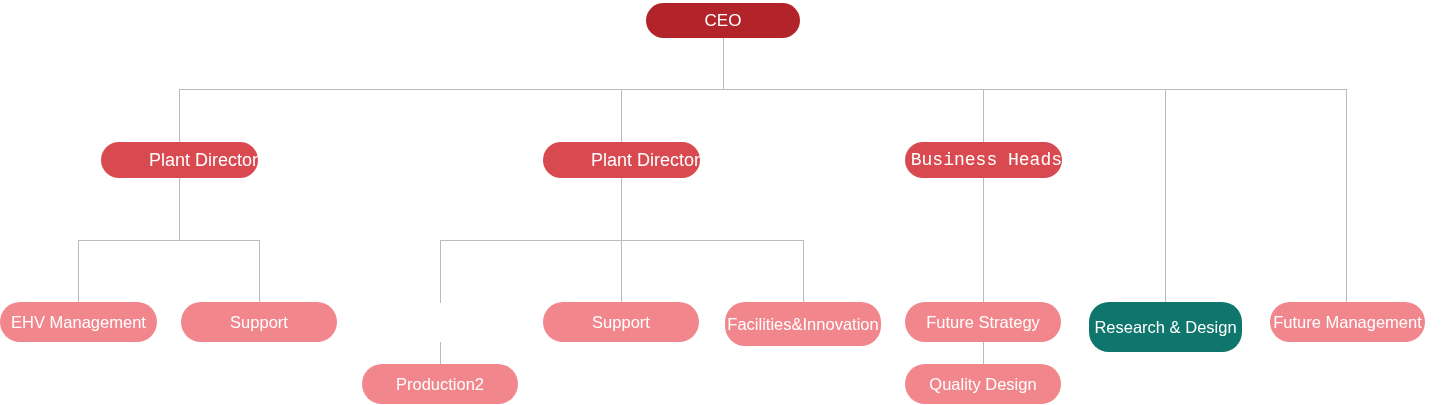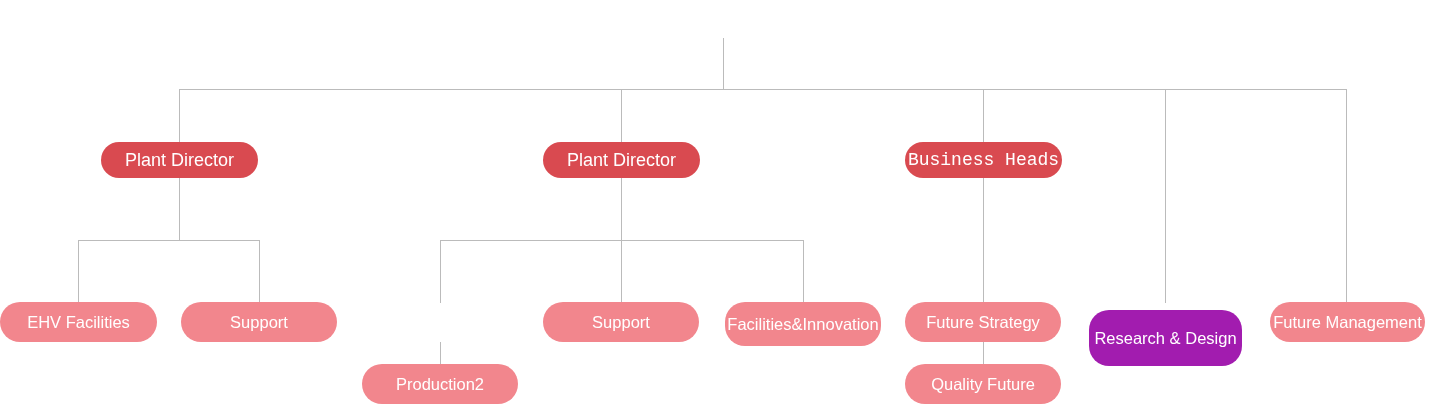--- a/index.html
+++ b/index.html
@@ -29,20 +29,21 @@
     box-sizing: border-box;
     cursor: default;
   }
   .node.l1 {
     border-radius: 18px;
     font-size: 17px;
   }
   .node.l2 {
     border-radius: 18px;
     font-size: 18px;
+    justify-content: flex-end;
   }
   .node.l3, .node.l4 {
     border-radius: 20px;
     font-size: 16.5px;
   }
 </style>
 </head>
 <body>
 
 <div id="stage" style="background: rgb(255, 255, 255);">
@@ -58,49 +59,52 @@
     <div class="edge" style="background: rgb(187, 187, 187); left: 78px; top: 240px; width: 1px; height: 63px;"></div>
     <div class="edge" style="background: rgb(187, 187, 187); left: 259px; top: 240px; width: 1px; height: 63px;"></div>
     <div class="edge" style="background: rgb(187, 187, 187); left: 621px; top: 178px; width: 1px; height: 63px;"></div>
     <div class="edge" style="background: rgb(187, 187, 187); left: 440px; top: 240px; width: 364px; height: 1px;"></div>
     <div class="edge" style="background: rgb(187, 187, 187); left: 440px; top: 240px; width: 1px; height: 63px;"></div>
     <div class="edge" style="background: rgb(187, 187, 187); left: 621px; top: 240px; width: 1px; height: 63px;"></div>
     <div class="edge" style="background: rgb(187, 187, 187); left: 803px; top: 240px; width: 1px; height: 63px;"></div>
     <div class="edge" style="background: rgb(187, 187, 187); left: 983px; top: 178px; width: 1px; height: 125px;"></div>
     <div class="edge" style="background: rgb(187, 187, 187); left: 440px; top: 342px; width: 1px; height: 23px;"></div>
     <div class="edge" style="background: rgb(187, 187, 187); left: 983px; top: 342px; width: 1px; height: 23px;"></div>
+    <div class="node l1" style="left: 646px; top: 3px; width: 154px; height: 35px; background: rgb(179, 36, 42); color: rgb(255, 255, 255);">
+      <span>CEO</span>
+    </div>
     <div class="node l2" style="left: 101px; top: 142px; width: 157px; height: 36px; background: rgb(217, 74, 80); color: rgb(255, 255, 255);">
       <span>Plant Director</span>
     </div>
     <div class="node l2" style="left: 543px; top: 142px; width: 157px; height: 36px; background: rgb(217, 74, 80); color: rgb(255, 255, 255);">
       <span>Plant Director</span>
     </div>
     <div class="node l2" style="left: 905px; top: 142px; width: 157px; height: 36px; background: rgb(217, 74, 80); color: rgb(255, 255, 255); font-family: Liberation Mono, monospace;">
       <span>Business Heads</span>
     </div>
     <div class="node l3" style="left: 0px; top: 302px; width: 157px; height: 40px; background: rgb(242, 134, 141); color: rgb(255, 255, 255);">
-      <span>EHV Facilities</span>
+      <span>EHV Management</span>
     </div>
     <div class="node l3" style="left: 181px; top: 302px; width: 156px; height: 40px; background: rgb(242, 134, 141); color: rgb(255, 255, 255);">
       <span>Support</span>
     </div>
     <div class="node l3" style="left: 543px; top: 302px; width: 156px; height: 40px; background: rgb(242, 134, 141); color: rgb(255, 255, 255);">
       <span>Support</span>
     </div>
     <div class="node l3" style="left: 725px; top: 302px; width: 156px; height: 44px; background: rgb(242, 134, 141); color: rgb(255, 255, 255);">
       <span>Facilities&amp;Innovation</span>
     </div>
     <div class="node l3" style="left: 905px; top: 302px; width: 156px; height: 40px; background: rgb(242, 134, 141); color: rgb(255, 255, 255);">
       <span>Future Strategy</span>
     </div>
-    <div class="node l3" style="left: 1089px; top: 302px; width: 153px; height: 56px; background: #a21caf; color: rgb(255, 255, 255); margin-top: 8px;">
+    <div class="node l3" style="left: 1089px; top: 302px; width: 153px; height: 50px; background: #0f766e; color: rgb(255, 255, 255);">
       <span>Research &amp; Design</span>
     </div>
     <div class="node l3" style="left: 1270px; top: 302px; width: 155px; height: 40px; background: rgb(242, 134, 141); color: rgb(255, 255, 255);">
       <span>Future Management</span>
     </div>
     <div class="node l4" style="left: 362px; top: 364px; width: 156px; height: 40px; background: rgb(242, 134, 141); color: rgb(255, 255, 255);">
       <span>Production2</span>
     </div>
     <div class="node l4" style="left: 905px; top: 364px; width: 156px; height: 40px; background: rgb(242, 134, 141); color: rgb(255, 255, 255);">
-      <span>Quality Future</span>
+      <span>Quality Design</span>
     </div>
   </div>
 
 </body></html>

